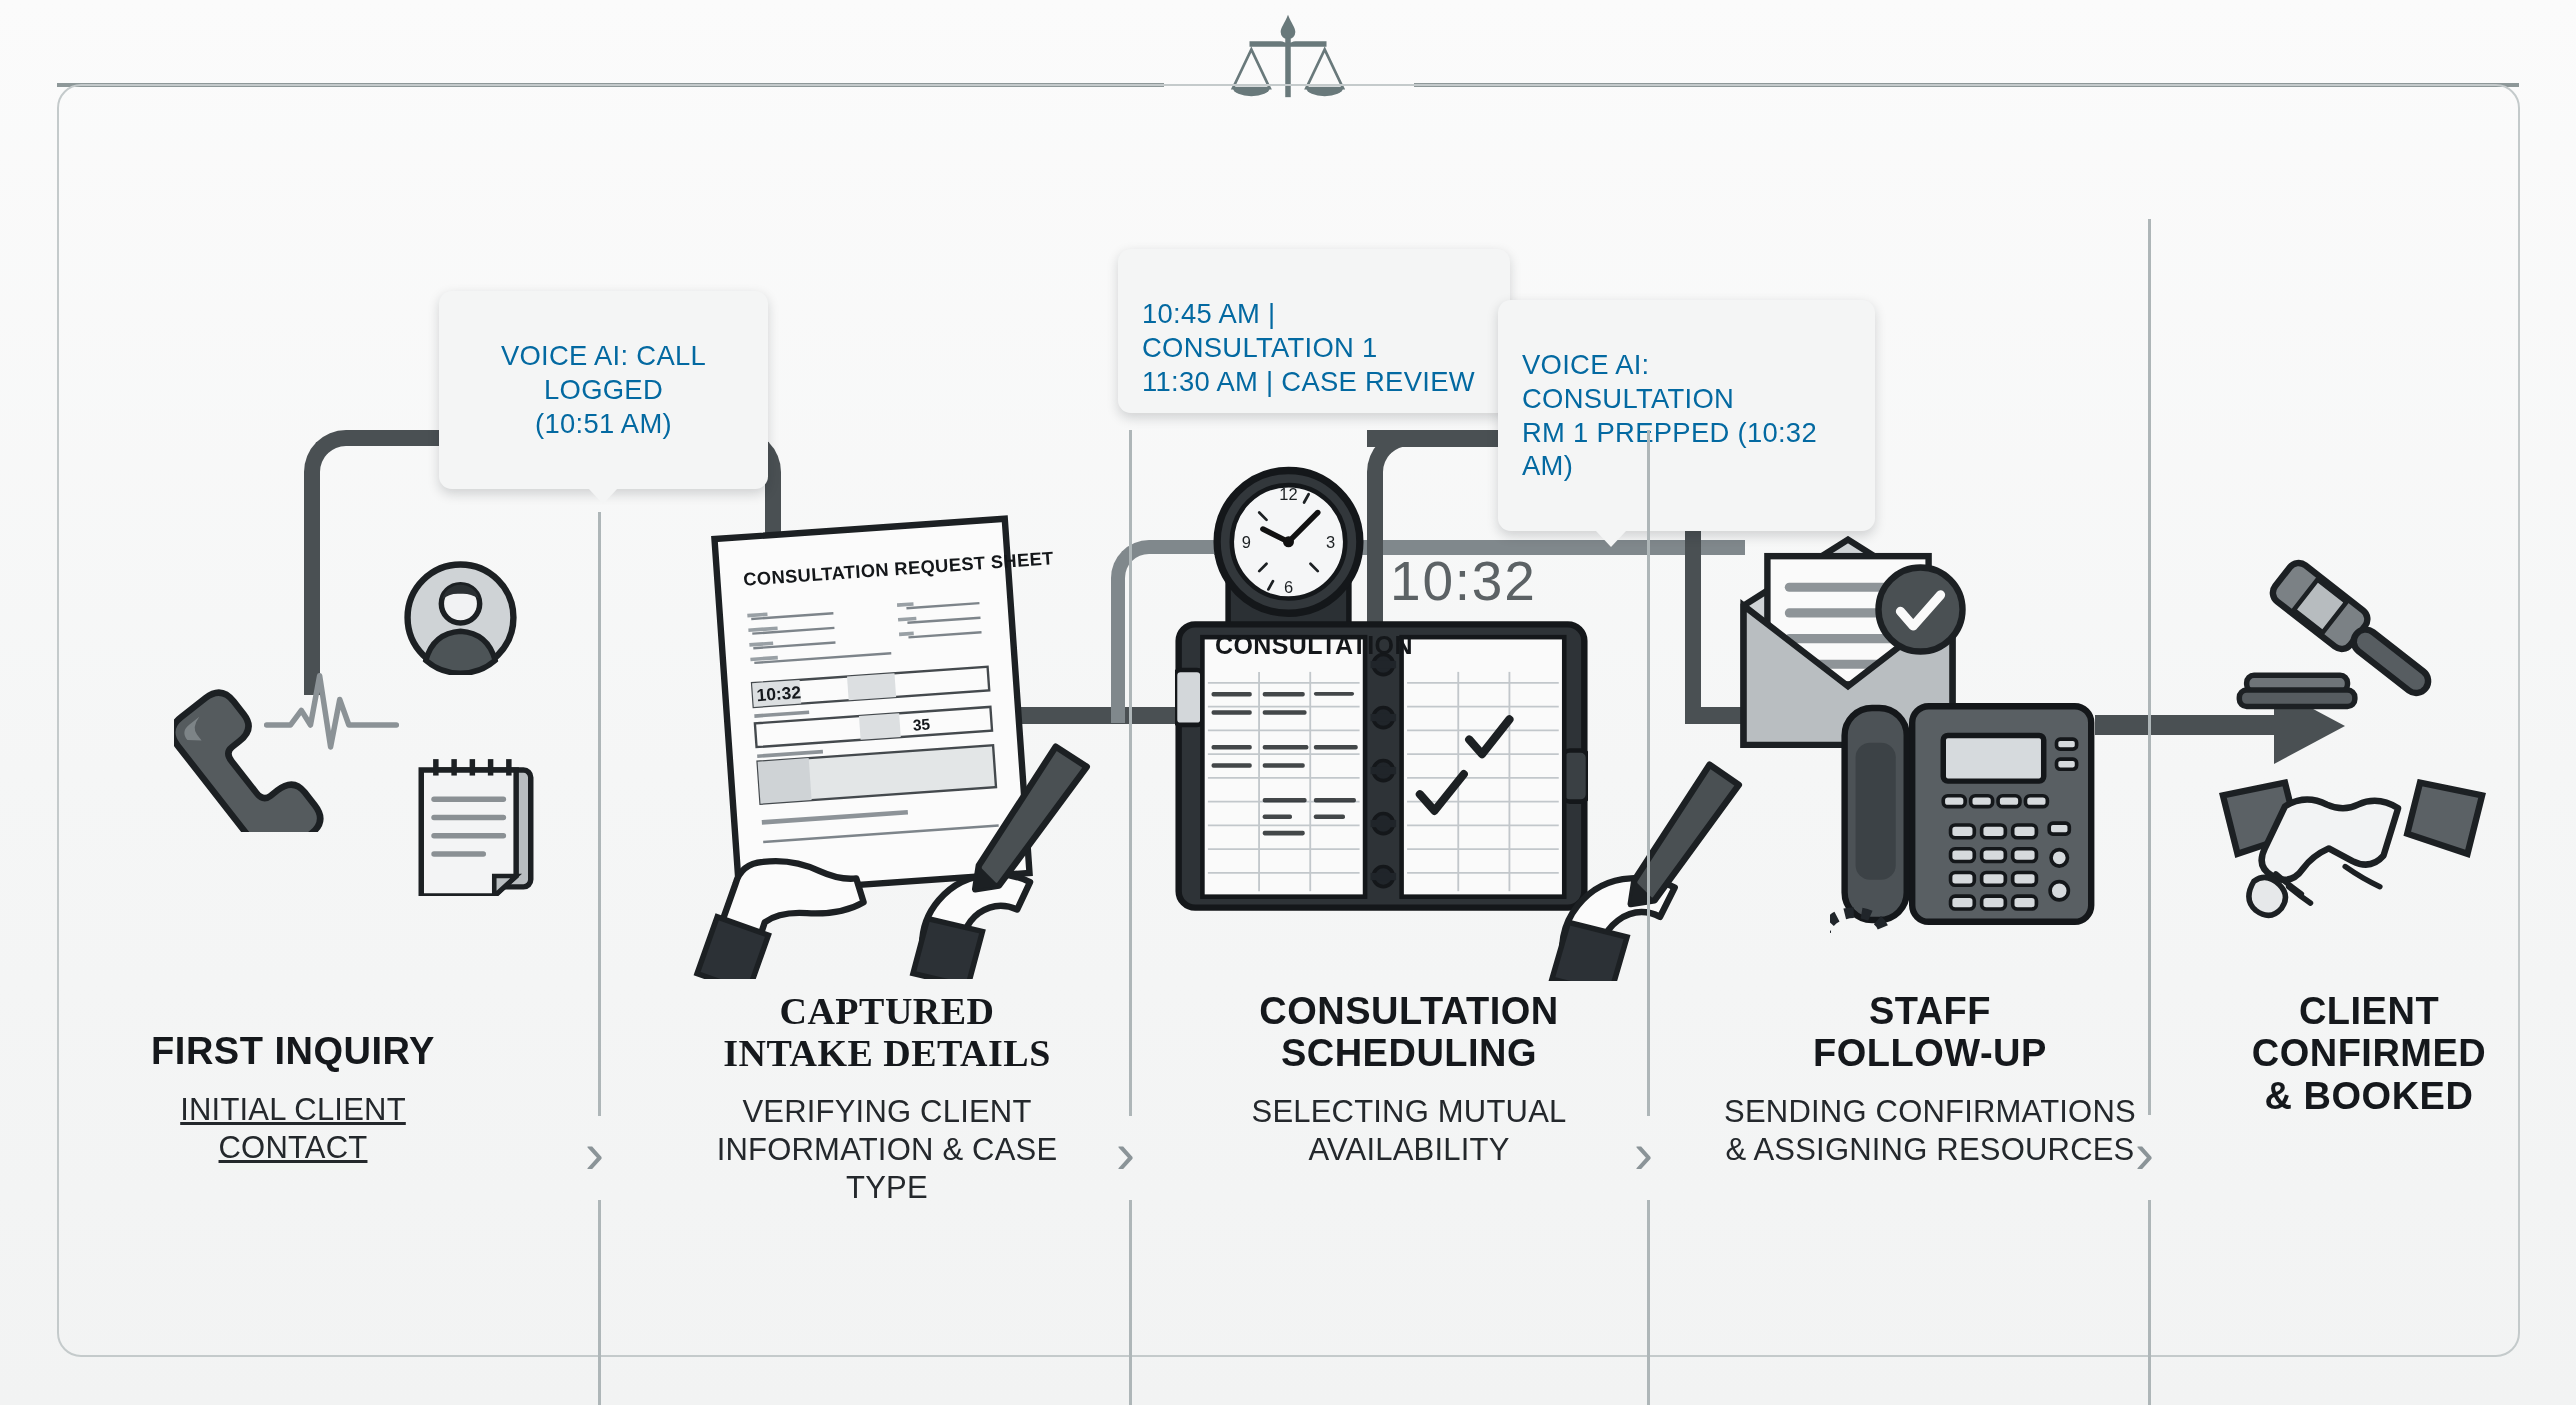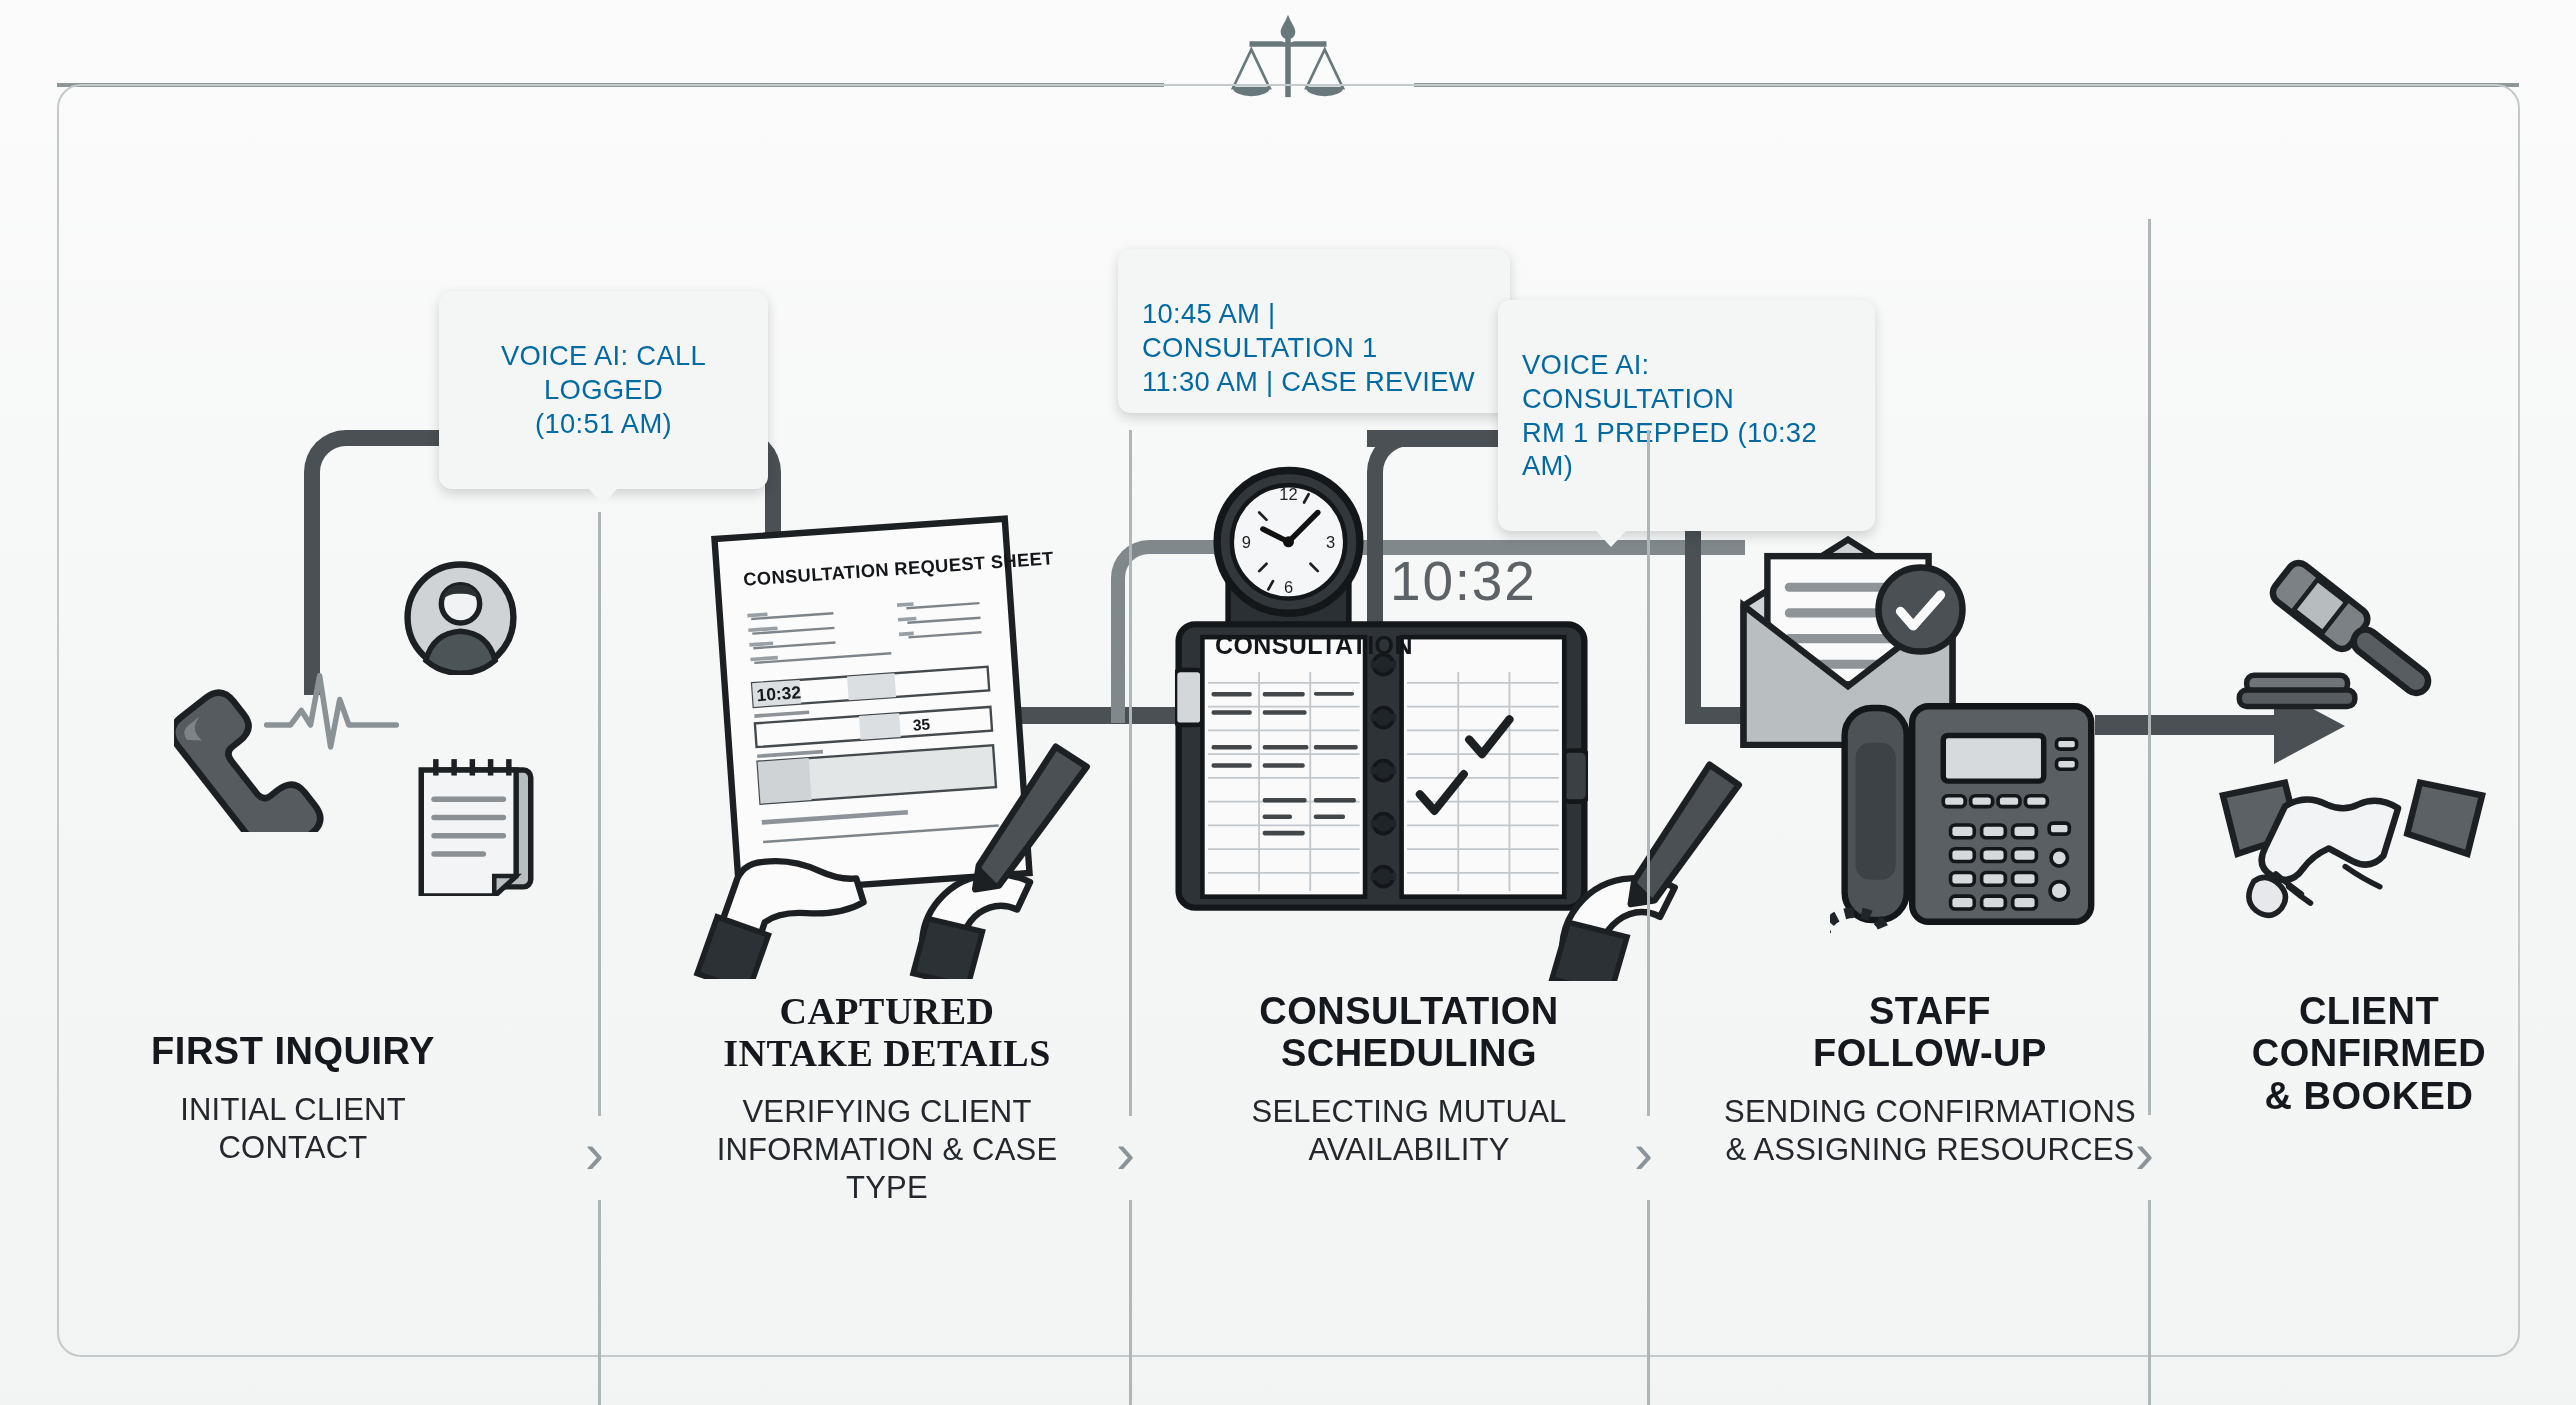--- a/index.html
+++ b/index.html
@@ -433,21 +433,21 @@
         <path d="M140 96 q20 14 38 22"></path>
       </g>
       <path d="M40 112 q14-10 28 4 q12 12 2 26 q-12 14-28 2 q-14-12-2-32z" fill="#e6e8ea" stroke="#1c2023" stroke-width="6"></path>
     </svg>
   </div>
 
   <div class="steps">
 
     <div class="step" style="left:55px; top:33px; width:476px;">
       <div class="ttl" style="white-space:pre-line;">FIRST INQUIRY</div>
-      <div class="sub" style="white-space:pre-line;">INITIAL CLIENT
+      <div class="sub" style="white-space:pre-line;text-decoration:underline;">INITIAL CLIENT
 CONTACT</div>
     </div>
 
     <div class="step" style="left:640px; top:-7.3px; width:494px;">
       <div class="ttl" style="white-space:pre-line;font-family:Liberation Serif, serif;">CAPTURED
 INTAKE DETAILS</div>
       <div class="sub" style="white-space:pre-line;">VERIFYING CLIENT
 INFORMATION &amp; CASE
 TYPE</div>
     </div>

